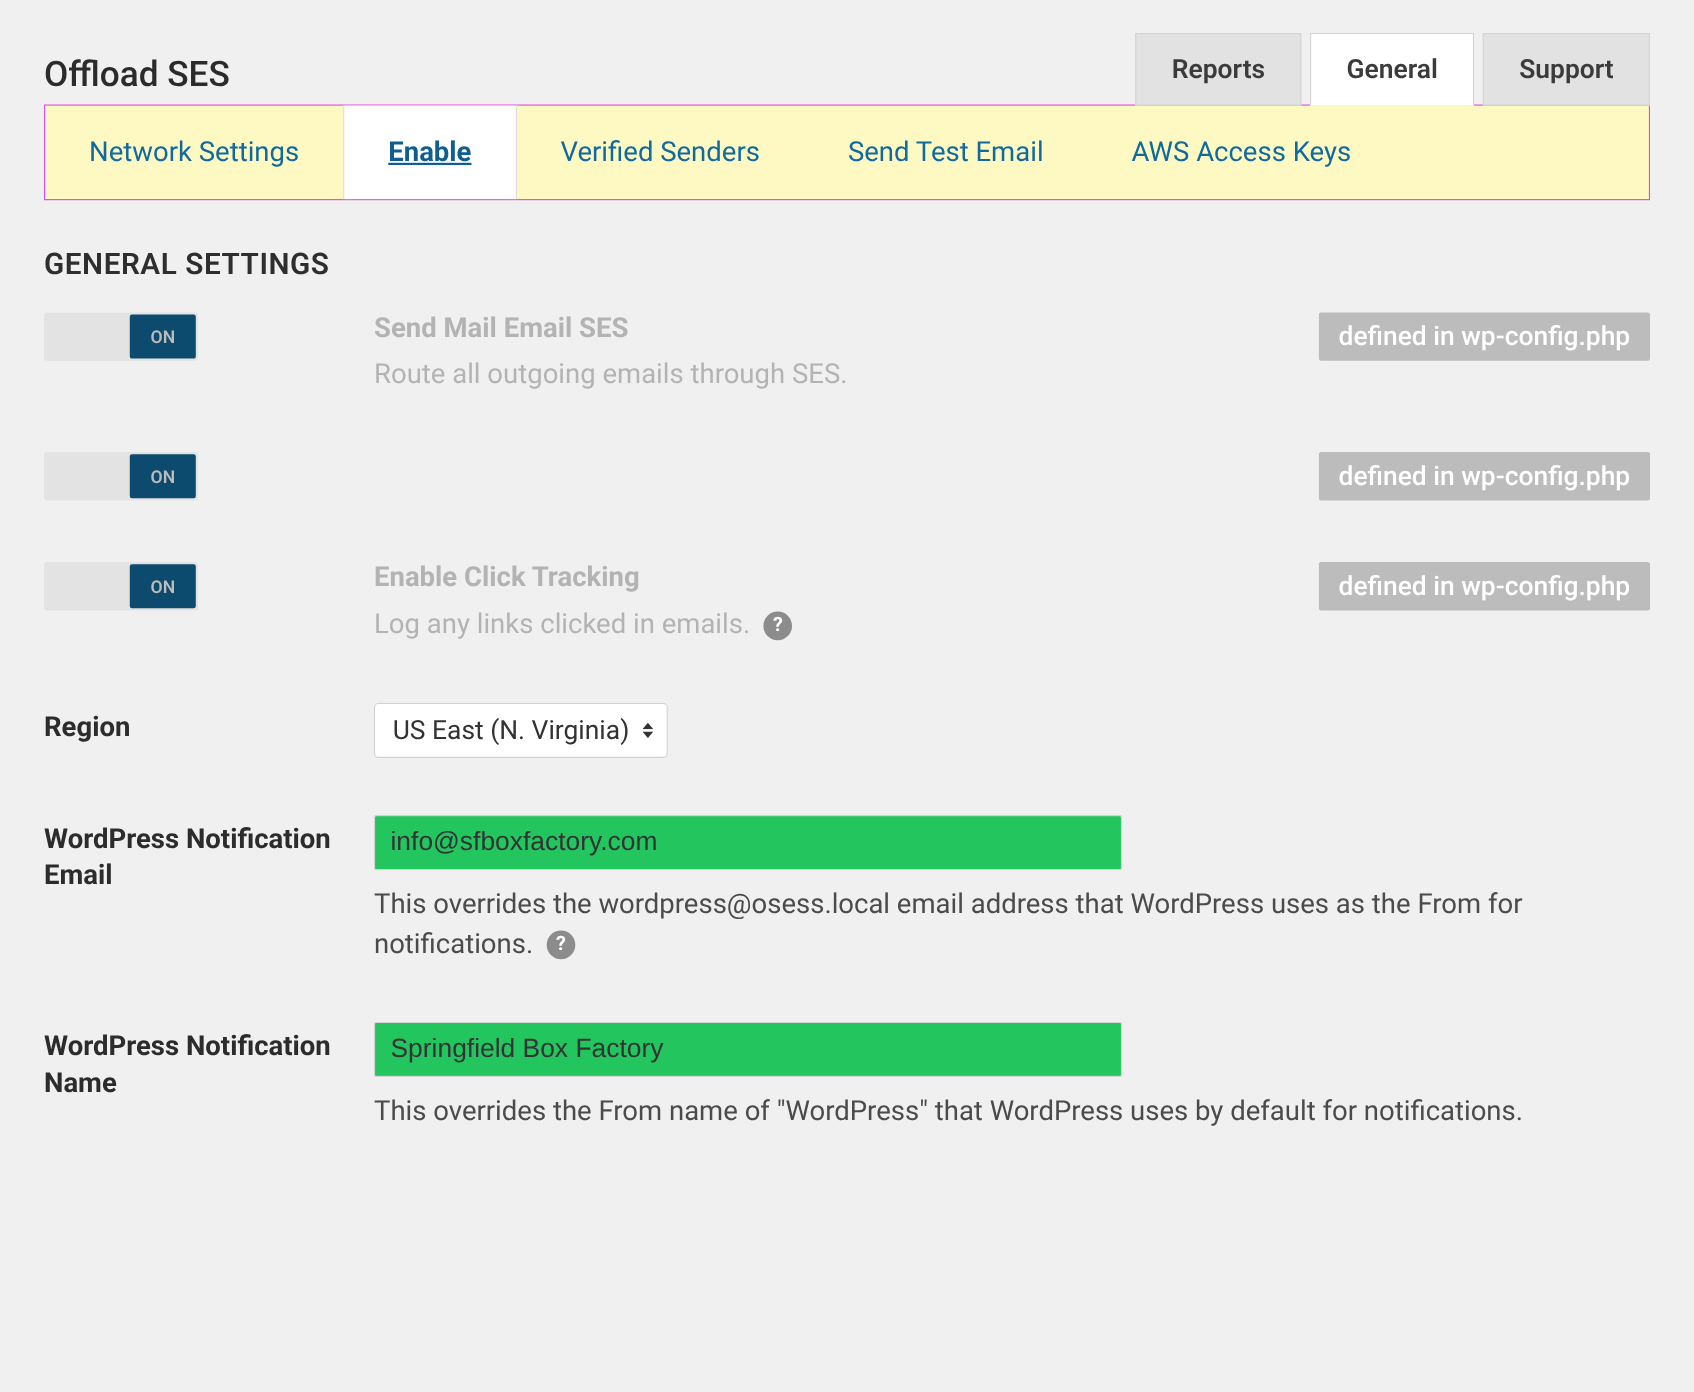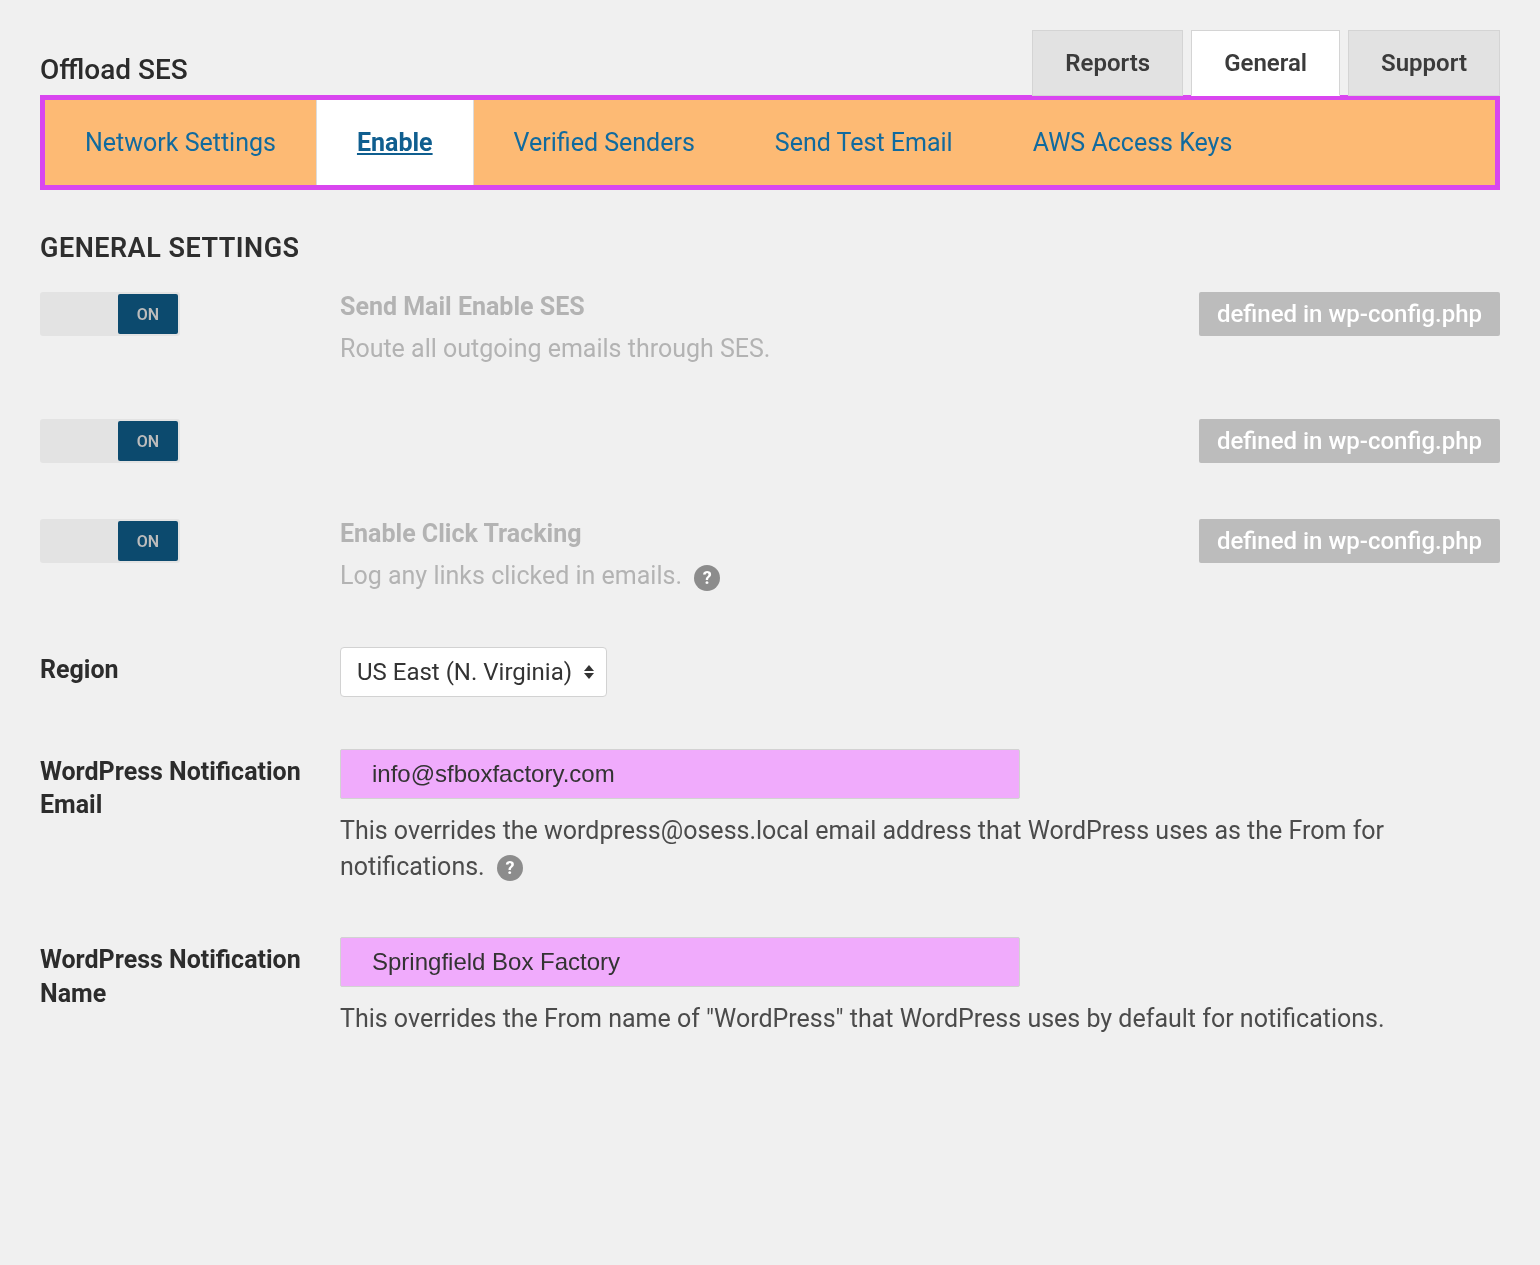--- a/index.html
+++ b/index.html
@@ -13,21 +13,21 @@
     .wrap {
       padding: 30px 40px;
     }
     .header-row {
       display: flex;
       justify-content: space-between;
       align-items: flex-end;
       margin-bottom: 0;
     }
     .page-title {
-      font-size: 28px;
+      font-size: 32px;
       font-weight: 500;
       color: #2b2b2b;
       padding-bottom: 10px;
     }
     .main-tabs {
       display: flex;
       gap: 8px;
     }
     .main-tab {
       background: #e2e2e2;
@@ -36,22 +36,22 @@
       font-size: 24px;
       font-weight: 600;
       color: #3b3b3b;
       cursor: pointer;
     }
     .main-tab.active {
       background: #ffffff;
       border-bottom: 1px solid #fff;
     }
     .sub-nav {
-      background: #fdba74;
-      border: 5px solid #d946ef;
+      background: #fef9c3;
+      border: 1px solid #d946ef;
       display: flex;
       align-items: flex-end;
       margin-top: -1px;
     }
     .sub-tab {
       padding: 28px 40px;
       font-size: 25px;
       color: #116a9e;
       cursor: pointer;
       border-right: none;
@@ -162,23 +162,23 @@
       color: #2c2c2c;
       line-height: 1.35;
       padding-top: 6px;
     }
     .form-field {
       flex: 1;
     }
     .form-field select,
     .form-field input[type="text"] {
       font-size: 24px;
-      padding: 10px 31px;
+      padding: 10px 14px;
       border: 1px solid #d2d2d2;
-      background: #f0abfc;
+      background: #22c55e;
       color: #333;
       border-radius: 2px;
     }
     .form-field input[type="text"] {
       width: 680px;
     }
     .select-wrap {
       display: inline-flex;
       align-items: center;
       border: 1px solid #d2d2d2;
@@ -227,21 +227,21 @@
 
   <h2 class="section-title">GENERAL SETTINGS</h2>
 
   <div class="setting-row disabled">
     <div class="toggle-col">
       <div class="toggle">
         <div class="toggle-knob">ON</div>
       </div>
     </div>
     <div class="label-col">
-      <div class="setting-label-main">Send Mail Enable SES</div>
+      <div class="setting-label-main">Send Mail Email SES</div>
       <div class="setting-label-sub">Route all outgoing emails through SES.</div>
     </div>
     <div class="badge-defined">defined in wp-config.php</div>
   </div>
 
   <div class="setting-row disabled">
     <div class="toggle-col">
       <div class="toggle">
         <div class="toggle-knob">ON</div>
       </div>

